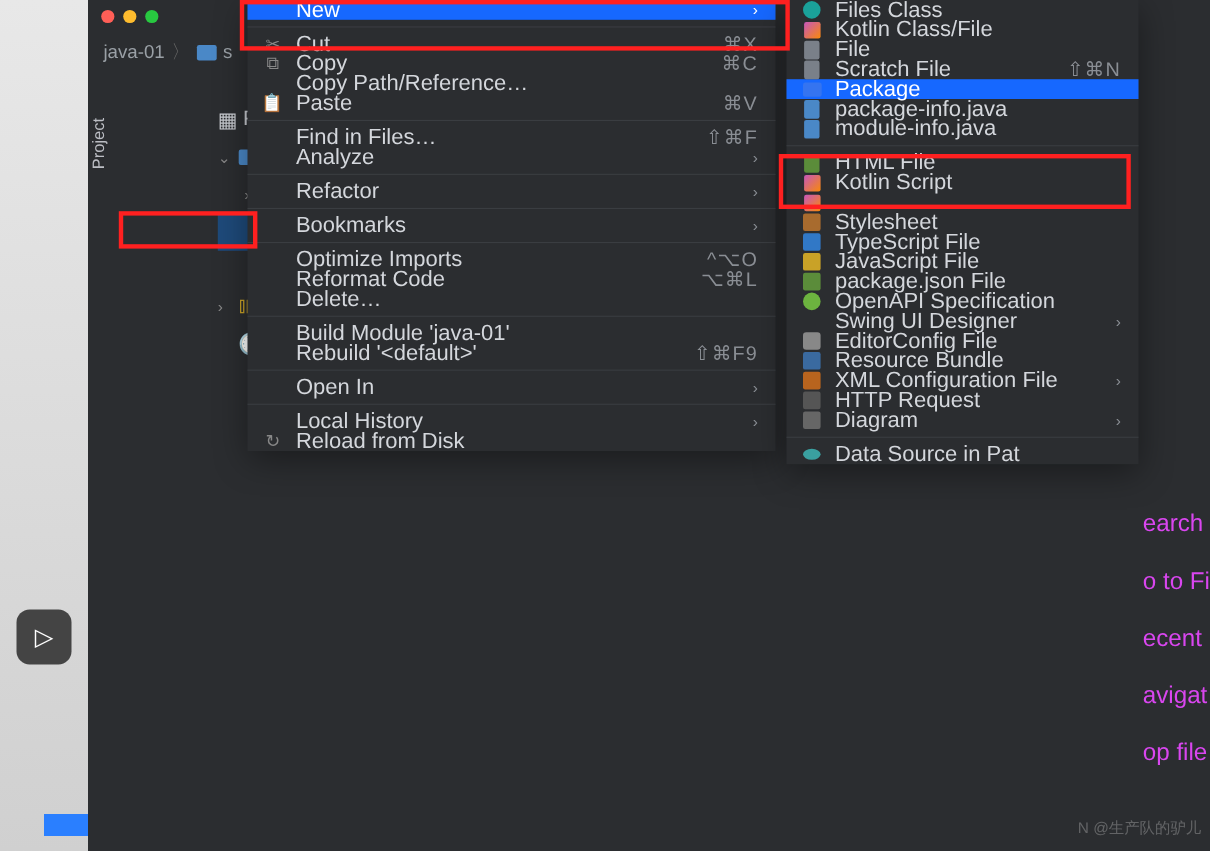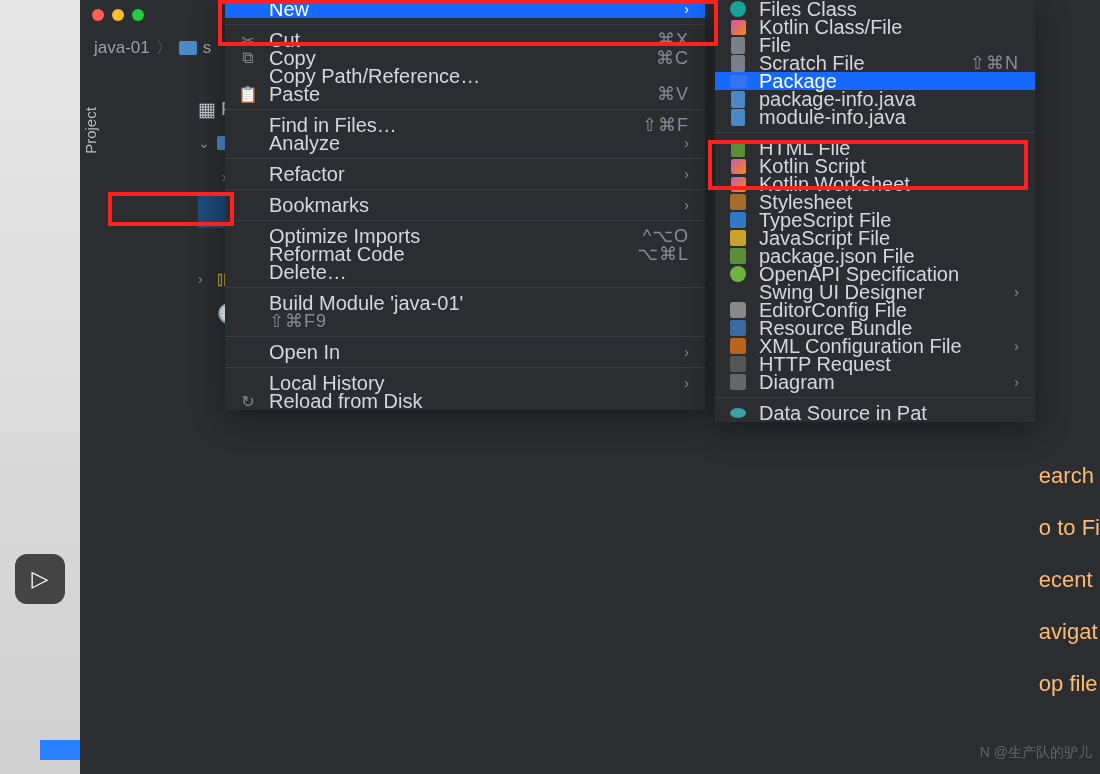--- a/index.html
+++ b/index.html
@@ -31,21 +31,21 @@
 .menu-item { display:flex; align-items:center; height:18px; padding: 0 16px 0 12px; gap:10px; cursor:pointer; }
 .menu-item.selected { background:#1668ff; color:#fff; }
 .menu-item .mi-icon { width:22px; display:inline-flex; justify-content:center; color:#888; font-size:16px;}
 .menu-item .mi-label { flex:1; white-space:nowrap; overflow:hidden; }
 .menu-item .mi-shortcut { color:#8a8e94; font-size:18px; letter-spacing:1px; }
 .menu-item .mi-sub { color:#8a8e94; font-size:14px; }
 .menu-item.selected .mi-sub { color:#fff; }
 .menu-sep { height:1px; background:#3a3d41; margin:6px 0; }
 .menu-indent .mi-icon { visibility:hidden; }
 
-.side-hints { position:absolute; right:0px; top:450px; font-size:22px; color:#fdba74; line-height:52px; text-align:left; }
+.side-hints { position:absolute; right:0px; top:450px; font-size:22px; color:#d946ef; line-height:52px; text-align:left; }
 .ico-circle{ width:16px;height:16px;border-radius:50%;background:#1aa19a;}
 .ico-file{ width:14px;height:17px;background:#7a8089;border-radius:2px;}
 .ico-folder{ width:17px;height:13px;background:#3574f0;border-radius:2px;}
 .ico-css{ width:16px;height:16px;background:#a86b2e;border-radius:2px;}
 .ico-js{ width:16px;height:16px;background:#c9a227;border-radius:2px;}
 .ico-ts{ width:16px;height:16px;background:#3178c6;border-radius:2px;}
 .ico-json{width:16px;height:16px;background:#5b8c3a;border-radius:2px;}
 .ico-api{width:16px;height:16px;background:#6cb33f;border-radius:50%;}
 .ico-gear{width:16px;height:16px;background:#888;border-radius:3px;}
 .ico-xml{width:16px;height:16px;background:#b8641e;border-radius:2px;}
@@ -189,20 +189,21 @@
     <span class="mi-icon"></span>
       <span class="mi-label">Delete…</span>
   </div>
   <div class="menu-sep"></div>
   <div class="menu-item menu-indent">
     <span class="mi-icon"></span>
       <span class="mi-label">Build Module 'java-01'</span>
   </div>
   <div class="menu-item menu-indent">
     <span class="mi-icon"></span>
+      <span class="mi-label">Rebuild '&lt;default&gt;'</span>
     <span class="mi-shortcut">⇧⌘F9</span>
   </div>
   <div class="menu-sep"></div>
   <div class="menu-item menu-indent">
     <span class="mi-icon"></span>
       <span class="mi-label">Open In</span>
     <span class="mi-sub">›</span>
   </div>
   <div class="menu-sep"></div>
   <div class="menu-item menu-indent">
@@ -270,21 +271,20 @@
   <div class="menu-item">
     <span class="mi-icon">
         <span class="ico-kt"></span>
       </span>
     <span class="mi-label">Kotlin Script</span>
   </div>
   <div class="menu-item">
     <span class="mi-icon">
         <span class="ico-kt"></span>
       </span>
-    <span class="mi-label">Kotlin Worksheet</span>
   </div>
   <div class="menu-item">
     <span class="mi-icon">
         <span class="ico-css"></span>
       </span>
     <span class="mi-label">Stylesheet</span>
   </div>
   <div class="menu-item">
     <span class="mi-icon">
         <span class="ico-ts"></span>

